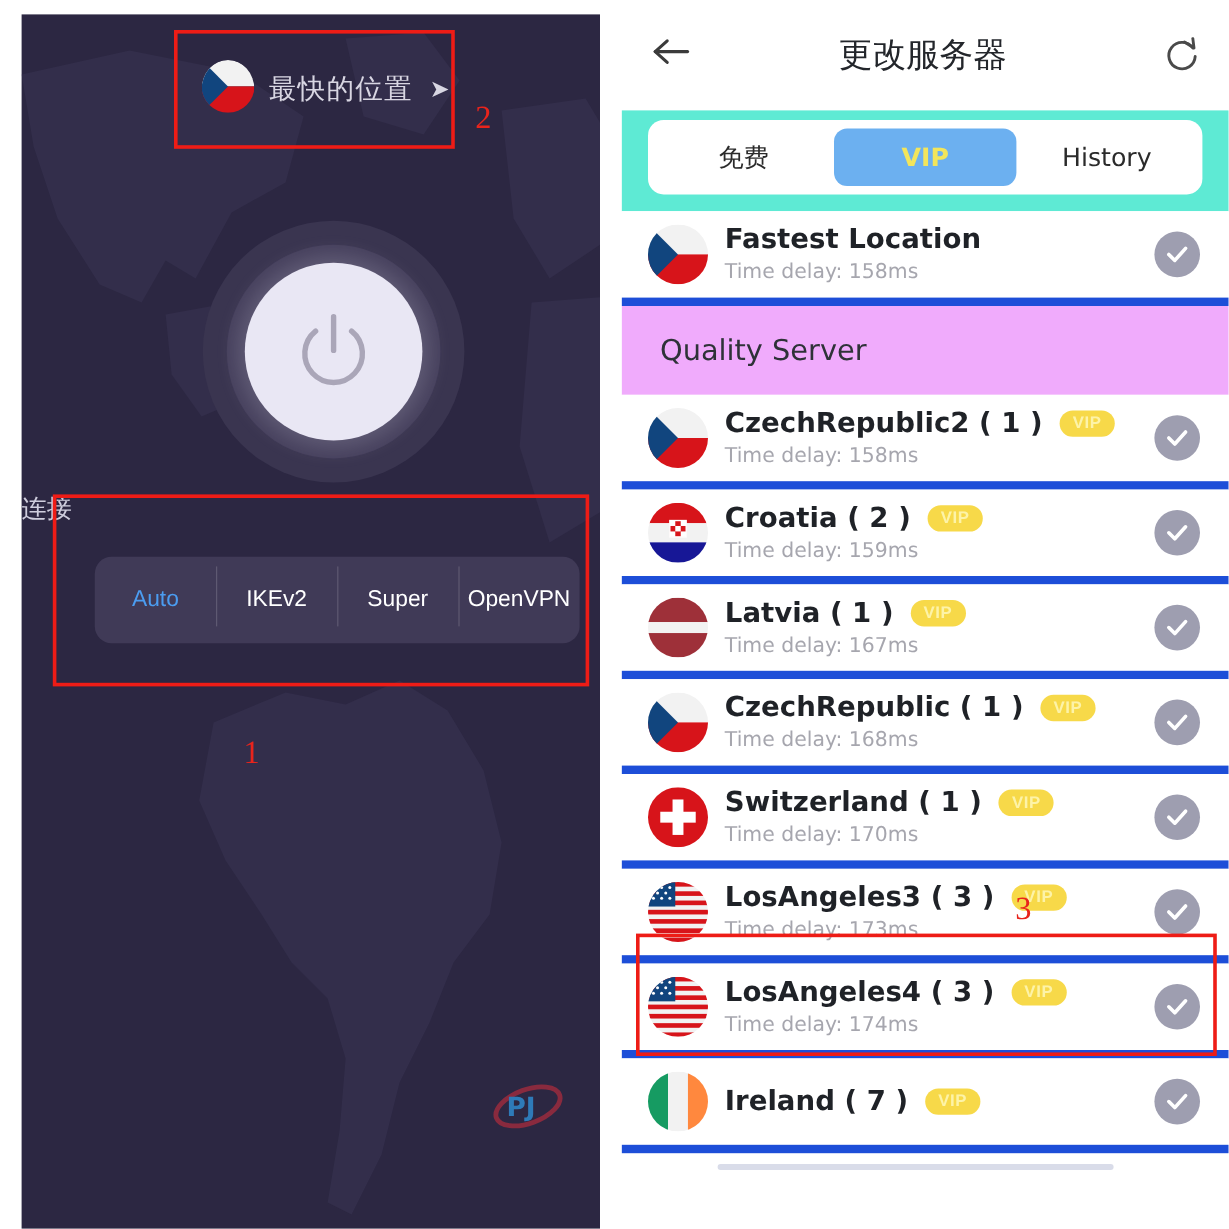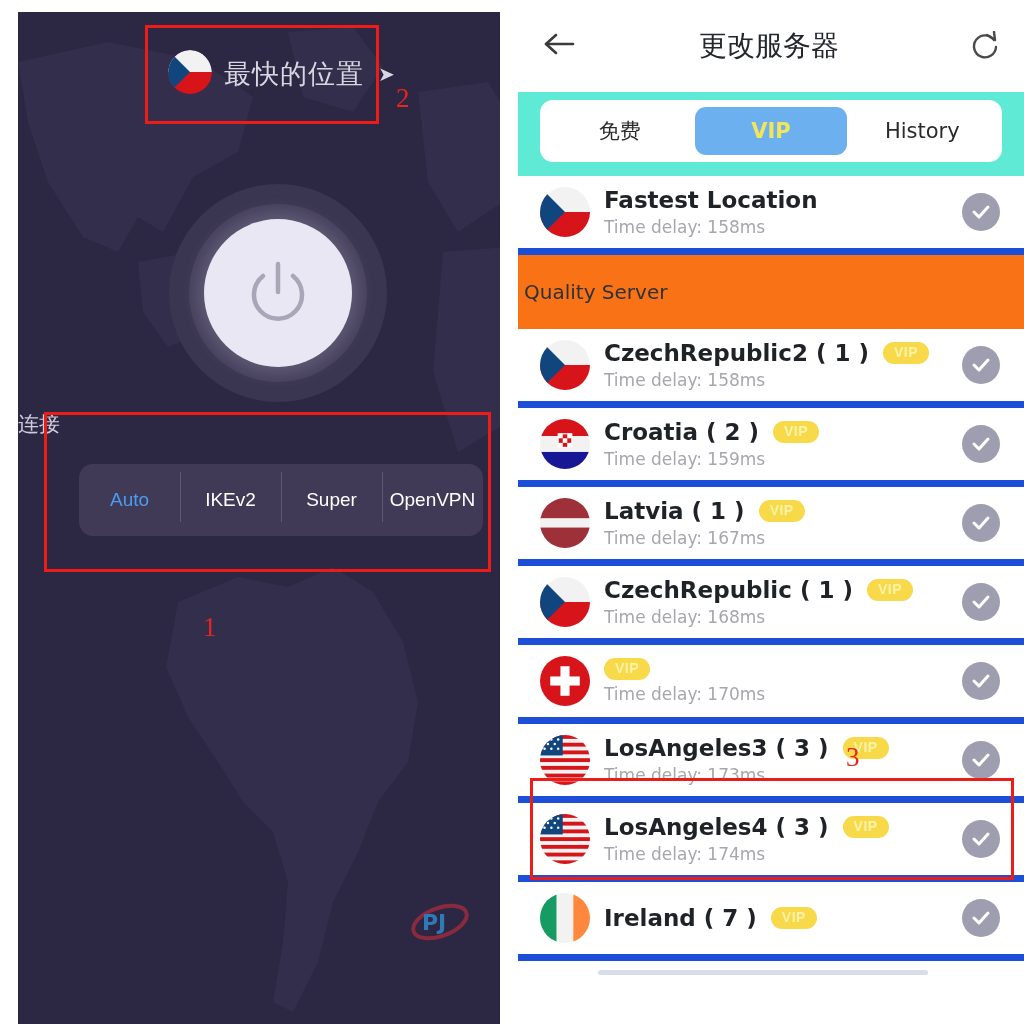--- a/index.html
+++ b/index.html
@@ -17,21 +17,21 @@
   }
   #map-layer{position:absolute;inset:0;overflow:hidden;opacity:1;}
   #map-layer svg{position:absolute;left:-30px;top:-10px;}
   .fastest-bar{
     position:absolute;left:150px;top:38px;
     display:flex;align-items:center;gap:12px;
     z-index:5;
   }
   .flag-circle{border-radius:50%;overflow:hidden;display:block;flex:0 0 auto;}
   .fastest-text{
-    color:#d8d6e2;font-size:27px;letter-spacing:1px;
+    color:#d8d6e2;font-size:23px;letter-spacing:1px;
     font-family:"DejaVu Sans",sans-serif;white-space:nowrap;
   }
   .fastest-arrow{color:#d8d6e2;font-size:20px;margin-left:2px;}
 
   .power-wrap{
     position:absolute;left:151px;top:172px;width:218px;height:218px;
     border-radius:50%;
     background:#3a3550;
     display:flex;align-items:center;justify-content:center;z-index:4;
   }
@@ -118,22 +118,22 @@
     background:#f7d949;color:#fdf3a8;font-size:14px;font-weight:bold;
     border-radius:11px;padding:3px 11px;line-height:1.1;letter-spacing:.5px;
   }
   .srv-delay{font-size:17px;color:#a6a6ae;margin-top:4px;
     font-family:"DejaVu Sans",sans-serif;}
   .check-circle{
     width:38px;height:38px;border-radius:50%;background:#9e9eb0;
     display:flex;align-items:center;justify-content:center;flex:0 0 auto;
   }
   .section-head{
-    height:74px;background:#f97316;display:flex;align-items:center;
-    padding-left:6px;color:#2e3238;font-size:20px;
+    height:74px;background:#f0abfc;display:flex;align-items:center;
+    padding-left:32px;color:#2e3238;font-size:24px;
     font-family:"DejaVu Sans",sans-serif;
   }
   .scroll-hint{
     position:absolute;left:600px;bottom:5px;width:330px;height:5px;
     background:#d9dce9;border-radius:3px;z-index:9;
   }
 </style>
 </head>
 <body>
 
@@ -392,20 +392,21 @@
   <div class="srv-row">
     <span class="srv-flag">
       <svg width="50" height="50" viewBox="0 0 44 44">
         <circle cx="22" cy="22" r="22" fill="#d7141a"></circle>
         <rect x="18" y="9" width="8" height="26" fill="#fff"></rect>
         <rect x="9" y="18" width="26" height="8" fill="#fff"></rect>
       </svg>
     </span>
     <div class="srv-mid">
       <div class="srv-name-line">
+        <span class="srv-name">Switzerland ( 1 )</span>
         <span class="vip-badge">VIP</span>
       </div>
       <div class="srv-delay">Time delay: 170ms</div>
     </div>
     <span class="check-circle">
       <svg width="22" height="22" viewBox="0 0 22 22">
           <polyline points="4,11 9,16 18,6" fill="none" stroke="#fff" stroke-width="3" stroke-linecap="round" stroke-linejoin="round"></polyline>
         </svg>
     </span>
   </div>

